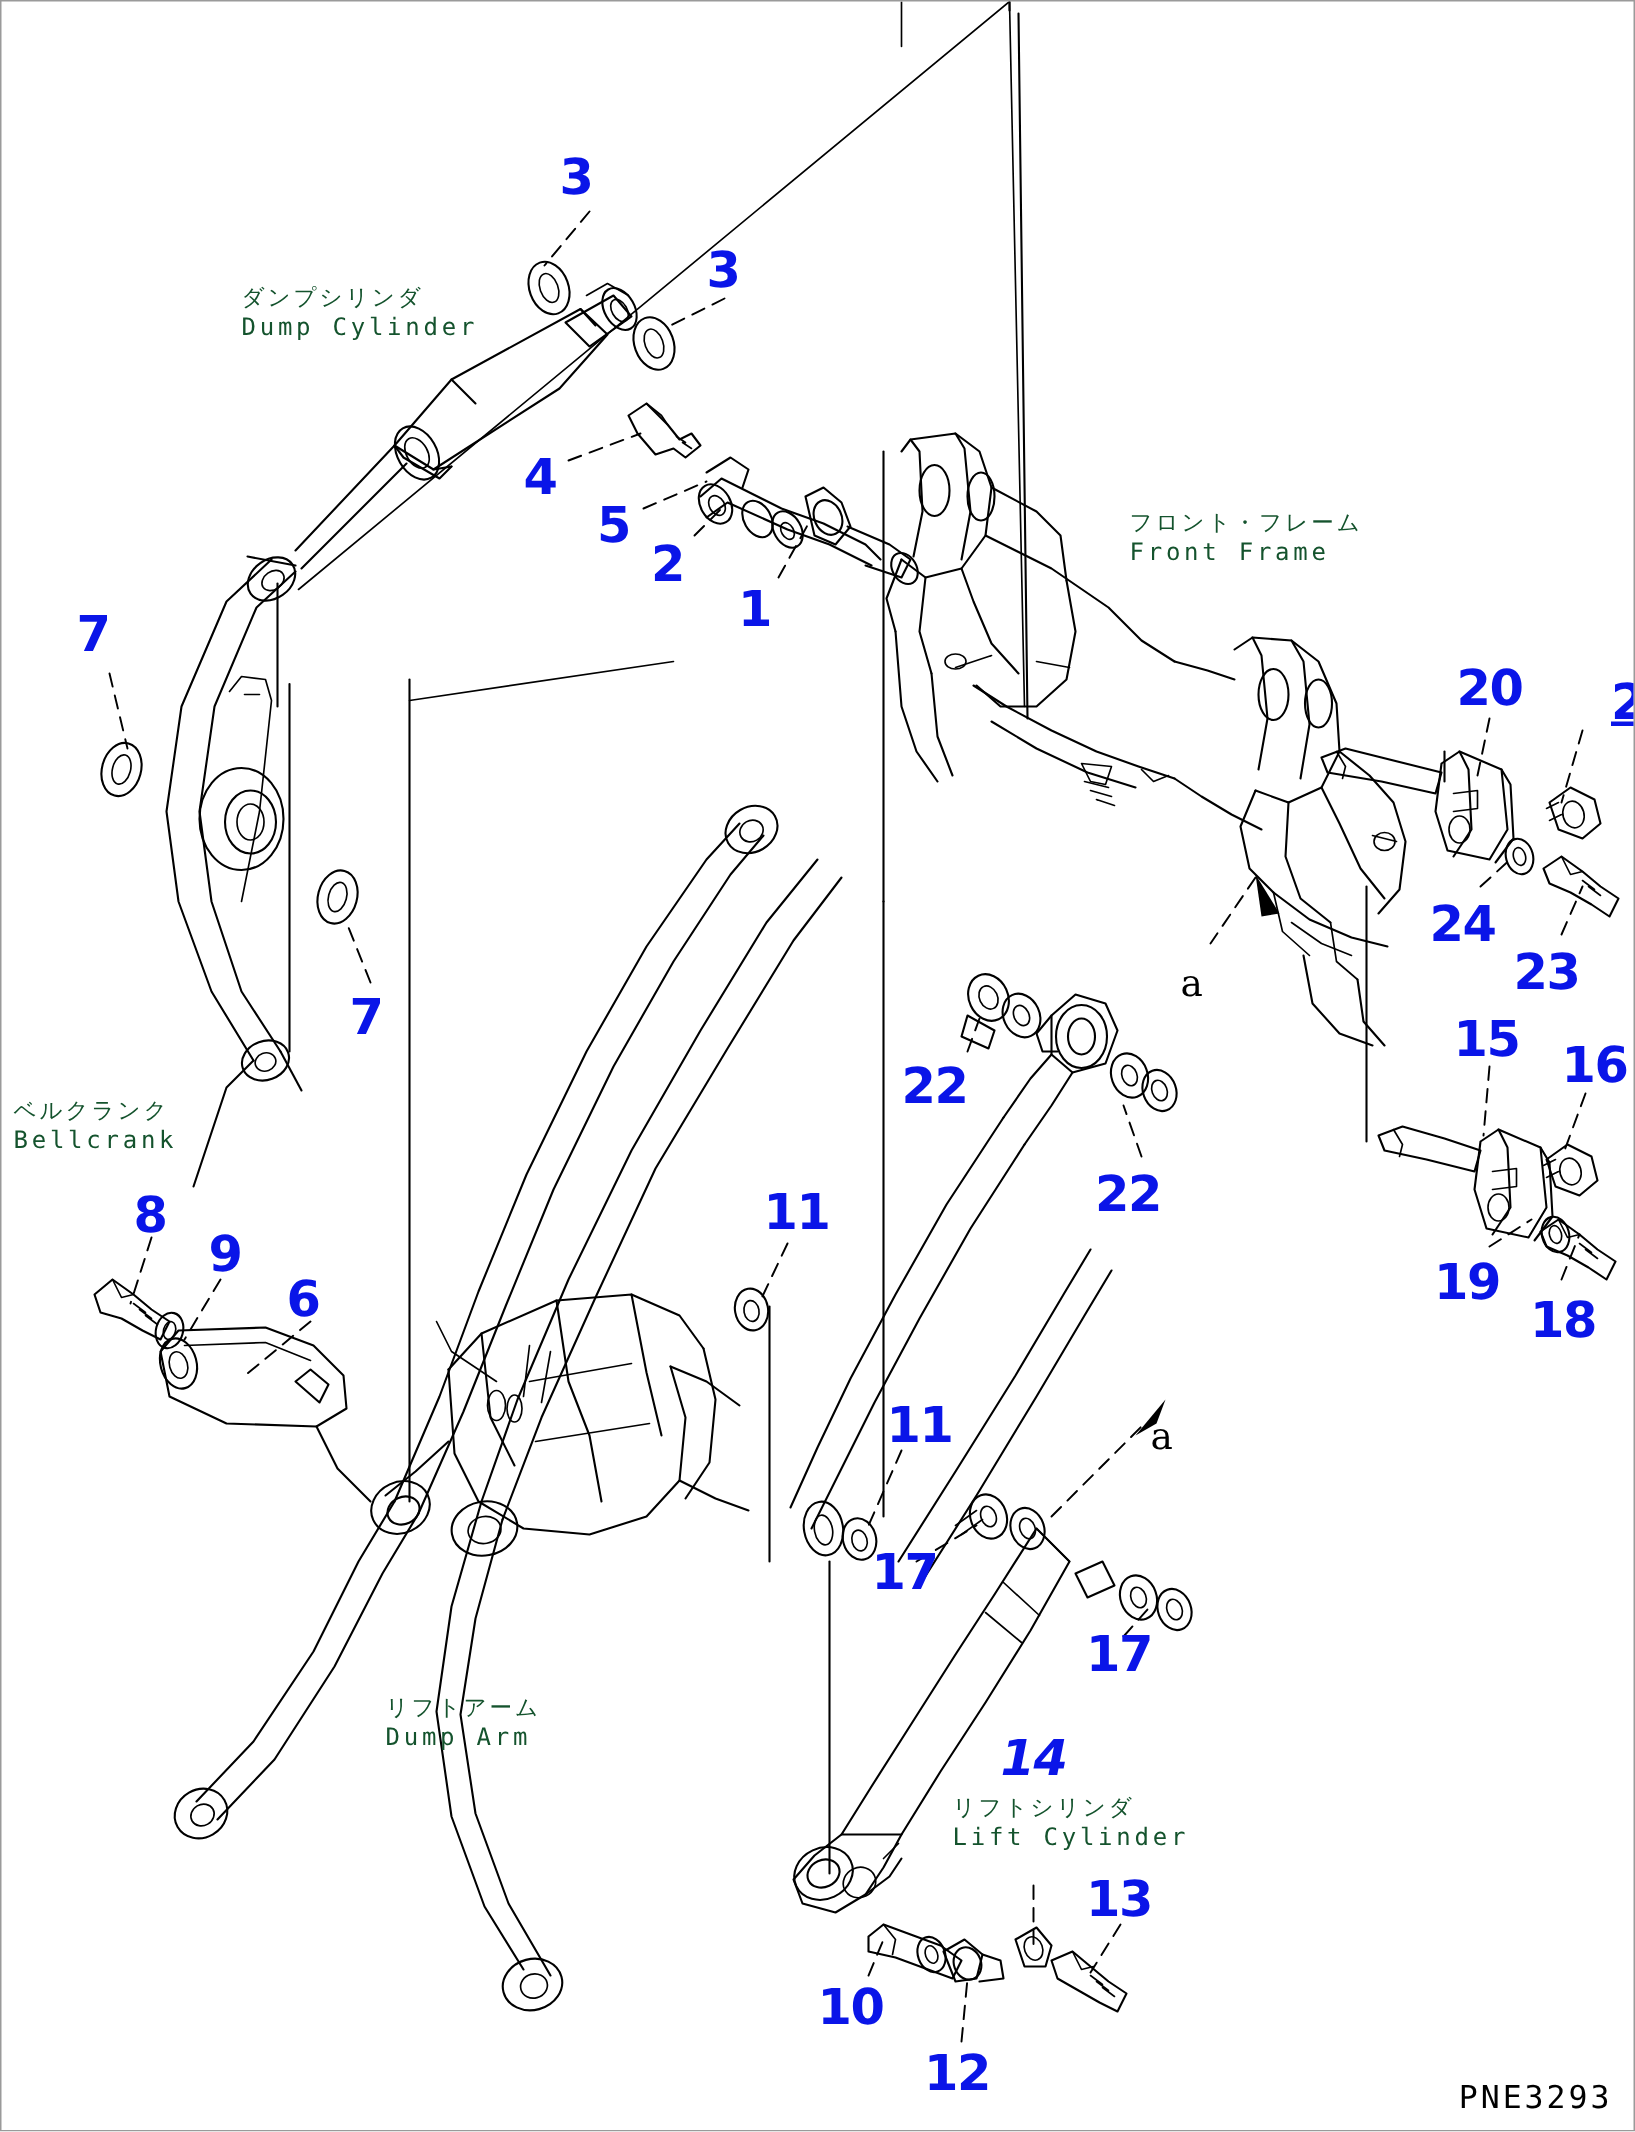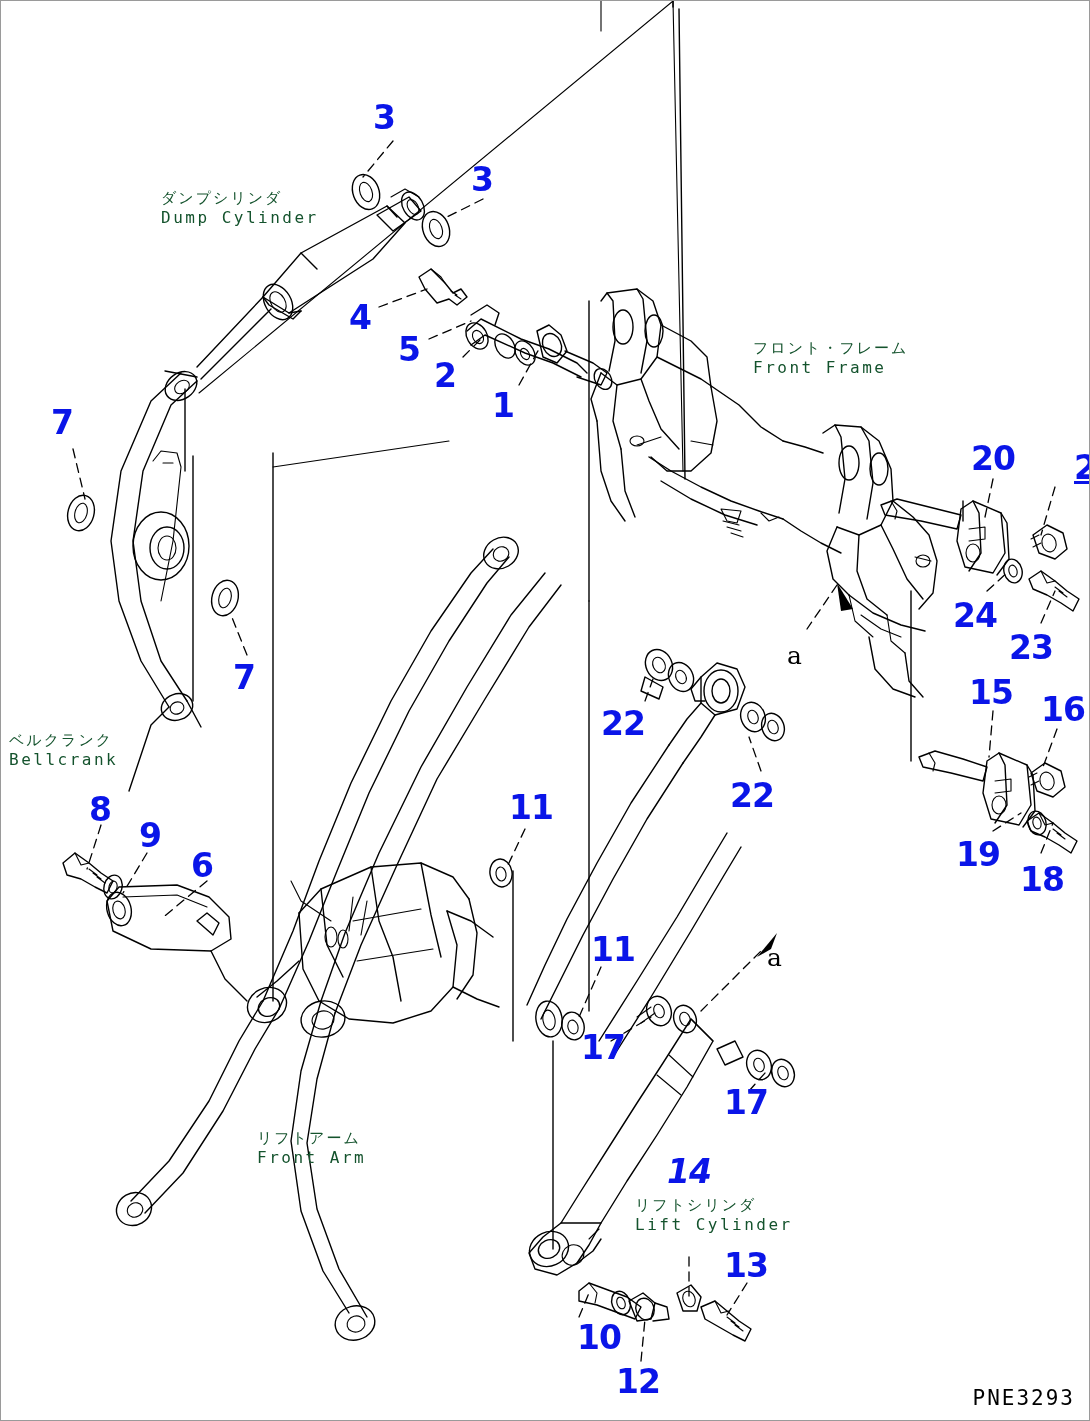--- a/index.html
+++ b/index.html
@@ -429,21 +429,21 @@
   <div class="partlabel" style="left:752px;top:338px;">
     <span class="jp">フロント・フレーム</span>
     <span class="en">Front Frame</span>
   </div>
   <div class="partlabel" style="left:8px;top:730px;">
     <span class="jp">ベルクランク</span>
     <span class="en">Bellcrank</span>
   </div>
   <div class="partlabel" style="left:256px;top:1128px;">
     <span class="jp">リフトアーム</span>
-    <span class="en">Front Arm</span>
+    <span class="en">Dump Arm</span>
   </div>
   <div class="partlabel" style="left:634px;top:1195px;">
     <span class="jp">リフトシリンダ</span>
     <span class="en">Lift Cylinder</span>
   </div>
 
   <div class="callout" style="left:372px;top:100px;">3</div>
   <div class="callout" style="left:470px;top:162px;">3</div>
   <div class="callout" style="left:348px;top:300px;">4</div>
   <div class="callout" style="left:397px;top:332px;">5</div>
@@ -463,21 +463,21 @@
   <div class="callout" style="left:729px;top:778px;">22</div>
   <div class="callout" style="left:88px;top:792px;">8</div>
   <div class="callout" style="left:138px;top:818px;">9</div>
   <div class="callout" style="left:190px;top:848px;">6</div>
   <div class="callout" style="left:508px;top:790px;">11</div>
   <div class="callout" style="left:590px;top:932px;">11</div>
   <div class="callout" style="left:580px;top:1030px;">17</div>
   <div class="callout" style="left:723px;top:1085px;">17</div>
   <div class="callout" style="left:666px;top:1154px;font-style:italic;">14</div>
   <div class="callout" style="left:723px;top:1248px;">13</div>
-  <div class="callout" style="left:576px;top:1320px;">10</div>
+  <div class="callout" style="left:544px;top:1320px;">10</div>
   <div class="callout" style="left:615px;top:1364px;">12</div>
 
   <div class="sectmark" style="left:786px;top:642px;">a</div>
   <div class="sectmark" style="left:766px;top:944px;">a</div>
 
   <div id="drawno">PNE3293</div>
 
 </div>
 
 </body></html>

